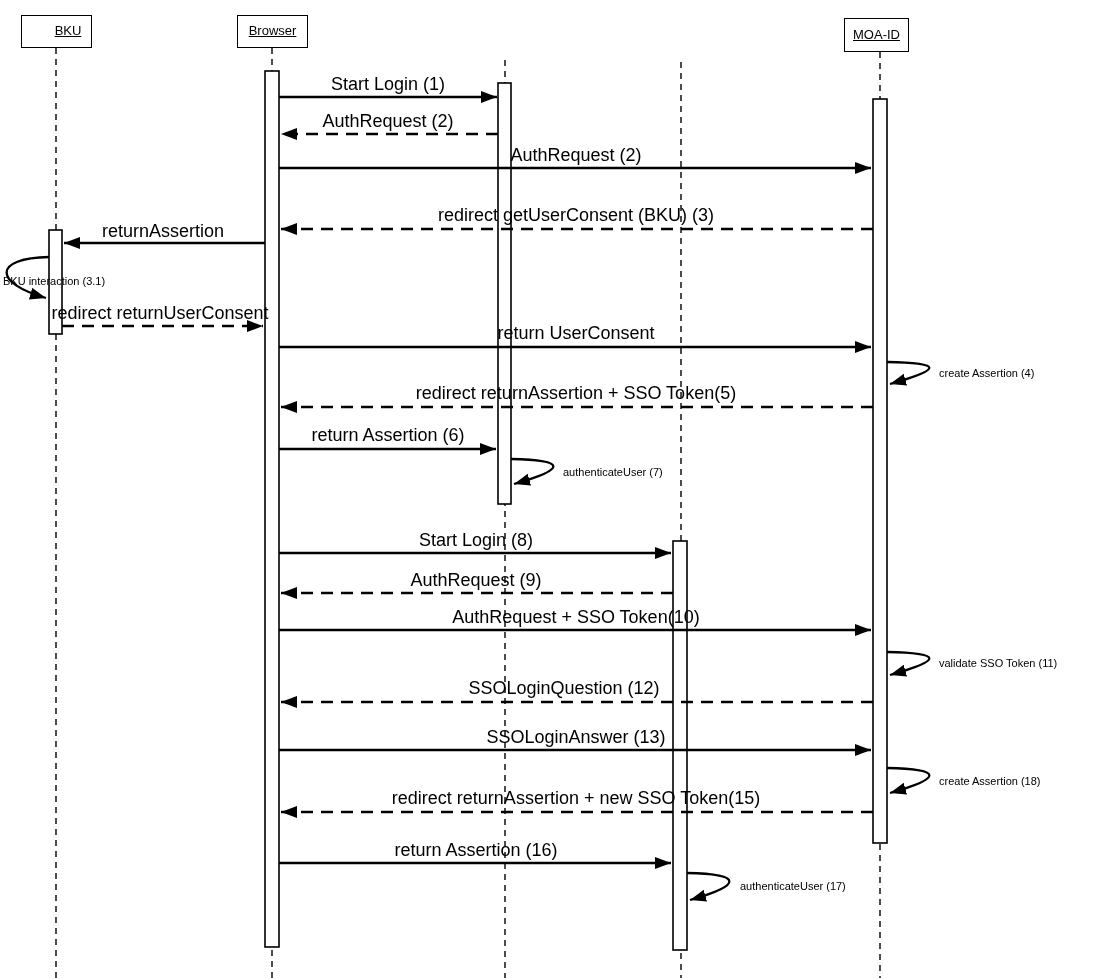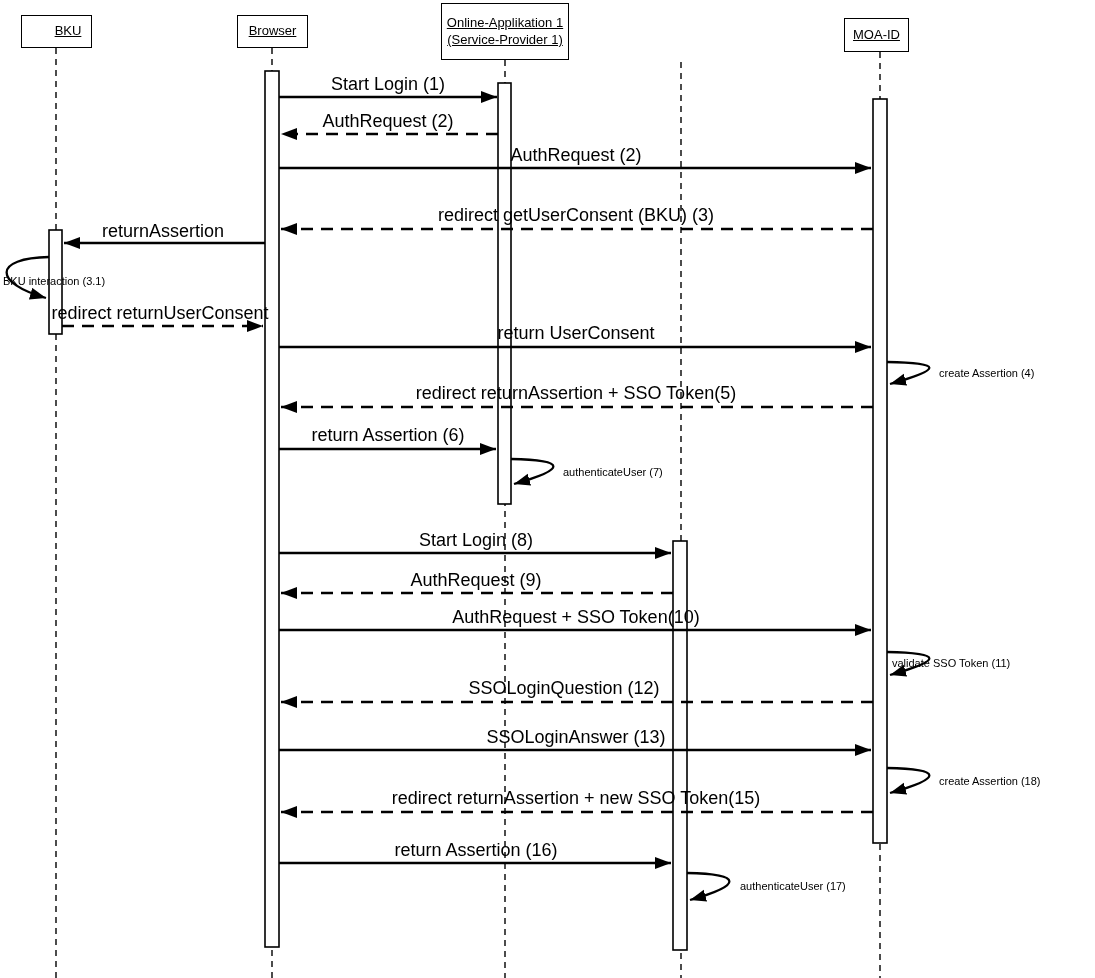--- a/index.html
+++ b/index.html
@@ -99,29 +99,25 @@
     <div class="msg-label" style="left: 476px; top: 540px;">Start Login (8)</div>
     <div class="msg-label" style="left: 476px; top: 580px;">AuthRequest (9)</div>
     <div class="msg-label" style="left: 576px; top: 617px;">AuthRequest + SSO Token(10)</div>
     <div class="msg-label" style="left: 552px; top: 688px; margin-left: 12px;">SSOLoginQuestion (12)</div>
     <div class="msg-label" style="left: 576px; top: 737px;">SSOLoginAnswer (13)</div>
     <div class="msg-label" style="left: 576px; top: 798px;">redirect returnAssertion + new SSO Token(15)</div>
     <div class="msg-label" style="left: 476px; top: 850px;">return Assertion (16)</div>
     <div class="self-label" style="left: 3px; top: 281px;">BKU interaction (3.1)</div>
     <div class="self-label" style="left: 939px; top: 373px;">create Assertion (4)</div>
     <div class="self-label" style="left: 563px; top: 472px;">authenticateUser (7)</div>
-    <div class="self-label" style="left: 892px; top: 663px;">validate SSO Token (11)</div>
+    <div class="self-label" style="left: 939px; top: 663px;">validate SSO Token (11)</div>
     <div class="self-label" style="left: 939px; top: 781px;">create Assertion (18)</div>
     <div class="self-label" style="left: 740px; top: 886px;">authenticateUser (17)</div>
     <div class="actor-box" style="left: 21px; top: 15px; width: 71px; height: 33px; padding-left: 23px;">
       <span>BKU</span>
     </div>
     <div class="actor-box" style="left: 237px; top: 15px; width: 71px; height: 33px;">
       <span>Browser</span>
     </div>
-    <div class="actor-box" style="left: 441px; top: 3px; width: 128px; height: 57px;">
-      <span>Online-Applikation 1</span>
-      <span>(Service-Provider 1)</span>
-    </div>
     <div class="actor-box" style="left: 844px; top: 18px; width: 65px; height: 34px;">
       <span>MOA-ID</span>
     </div>
   </div>
 
 </body></html>

